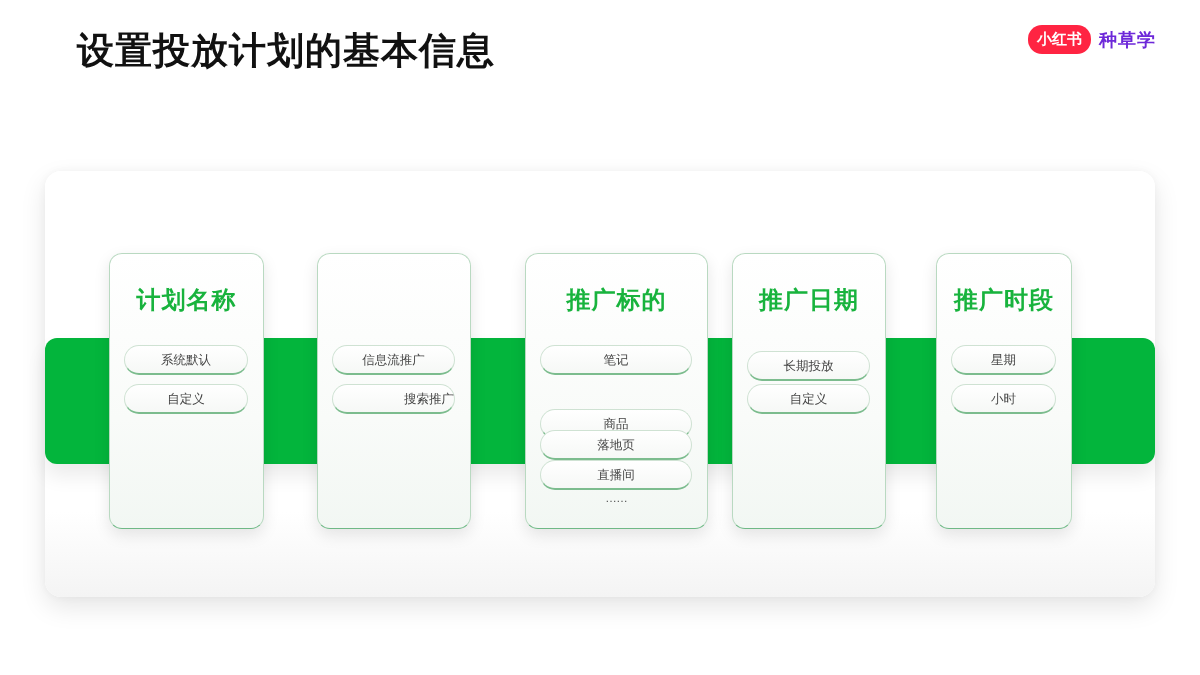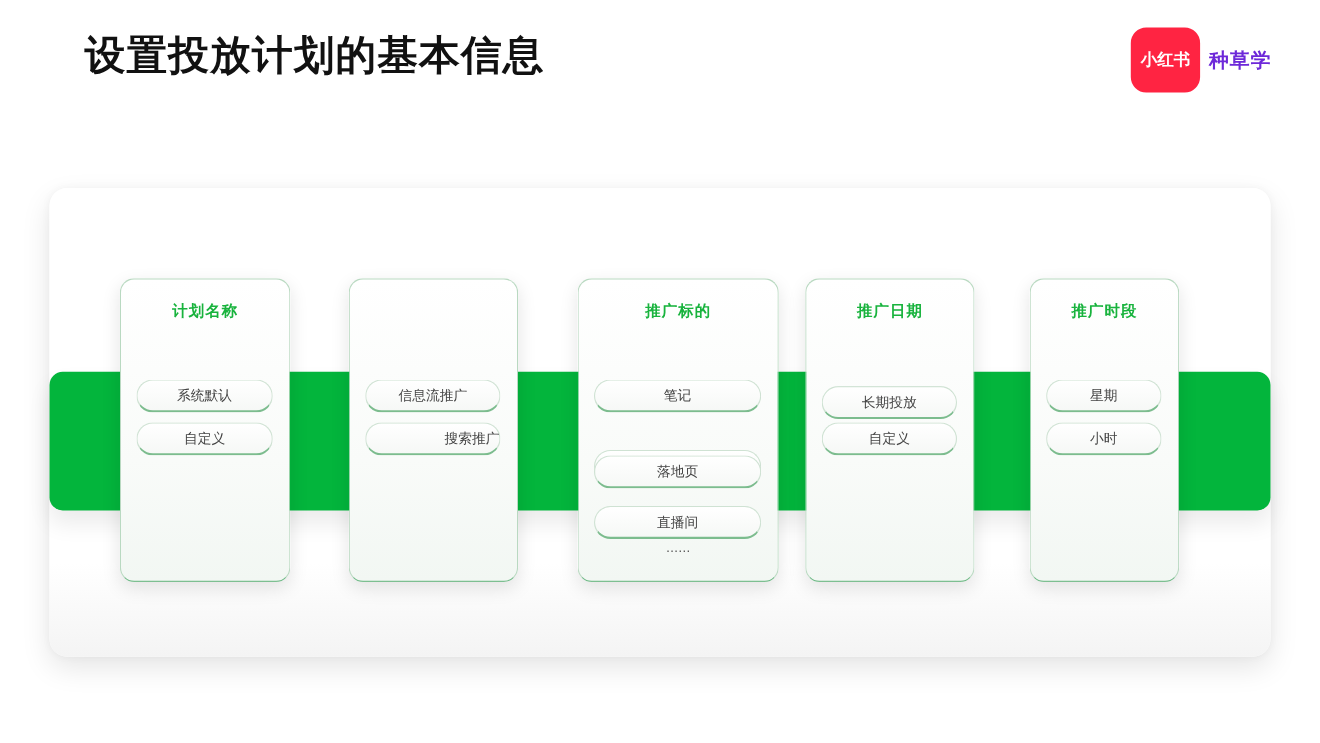--- a/index.html
+++ b/index.html
@@ -7,21 +7,21 @@
     width:1200px; height:675px; background:#ffffff; position:relative; overflow:hidden;
     font-family:"DejaVu Sans","Liberation Sans",sans-serif;
   }
   .page-title {
     position:absolute; left:77px; top:26px; font-size:37px; font-weight:bold;
     color:#111; letter-spacing:1px; line-height:50px;
   }
   .brand { position:absolute; left:1028px; top:25px; display:flex; align-items:center; gap:8px; }
   .brand-badge {
     background:#ff2442; color:#fff; font-size:15px; font-weight:bold;
-    border-radius:14px; height:29px; padding:15px 9px; display:flex; align-items:center;
+    border-radius:14px; height:29px; padding:0 9px; display:flex; align-items:center;
   }
   .brand-text { font-size:18px; font-weight:bold; color:#6d28d9; letter-spacing:1px; }
 
   .panel {
     position:absolute; left:45px; top:171px; width:1110px; height:426px;
     background:linear-gradient(#ffffff 0%, #ffffff 80%, #f4f4f4 100%);
     border-radius:16px;
     box-shadow:0 10px 26px rgba(0,0,0,0.10), 0 0 8px rgba(0,0,0,0.04);
   }
   .band {
@@ -29,22 +29,22 @@
     background:#03b53c; border-radius:12px;
     box-shadow:0 12px 20px rgba(0,0,0,0.08);
   }
   .card {
     position:absolute; top:253px; height:276px; box-sizing:border-box;
     background:linear-gradient(#ffffff 0%, #f9fbf9 60%, #f2f7f3 100%);
     border:1px solid #b9d9c1; border-bottom-color:#6fb986; border-radius:13px;
     box-shadow:0 6px 16px rgba(0,0,0,0.10);
   }
   .card-title {
-    position:absolute; left:0; right:0; top:20px; text-align:center;
-    font-size:14px; font-weight:bold; color:#18b33d; letter-spacing:1px;
+    position:absolute; left:0; right:0; top:30px; text-align:center;
+    font-size:24px; font-weight:bold; color:#18b33d; letter-spacing:1px;
   }
   .pill {
     position:absolute; left:14px; right:15px; height:30px; box-sizing:border-box;
     background:linear-gradient(#ffffff, #f6f8f6);
     border:1px solid #cfe2d3; border-bottom:2px solid #7cbc8e;
     border-radius:16px; text-align:center; line-height:27px;
     font-size:12.5px; color:#444; cursor:pointer;
   }
   .more {
     position:absolute; left:0; right:0; top:238px; text-align:center;
@@ -72,21 +72,21 @@
 
 <div class="card" style="left:317px; width:154px;">
   <div class="pill" style="top:91px;">信息流推广</div>
   <div class="pill" style="top:130px;text-align:right;">搜索推广</div>
 </div>
 
 <div class="card" style="left:525px; width:183px;">
   <div class="card-title">推广标的</div>
   <div class="pill" style="top:91px;">笔记</div>
   <div class="pill" style="top:130px;margin-top:25px;">商品</div>
-  <div class="pill" style="top:160px;">落地页</div>
+  <div class="pill" style="top:176px;">落地页</div>
   <div class="pill" style="top:206px;">直播间</div>
   <div class="more">……</div>
 </div>
 
 <div class="card" style="left:732px; width:154px;">
   <div class="card-title">推广日期</div>
   <div class="pill" style="top:97px;">长期投放</div>
   <div class="pill" style="top:130px;">自定义</div>
 </div>
 

